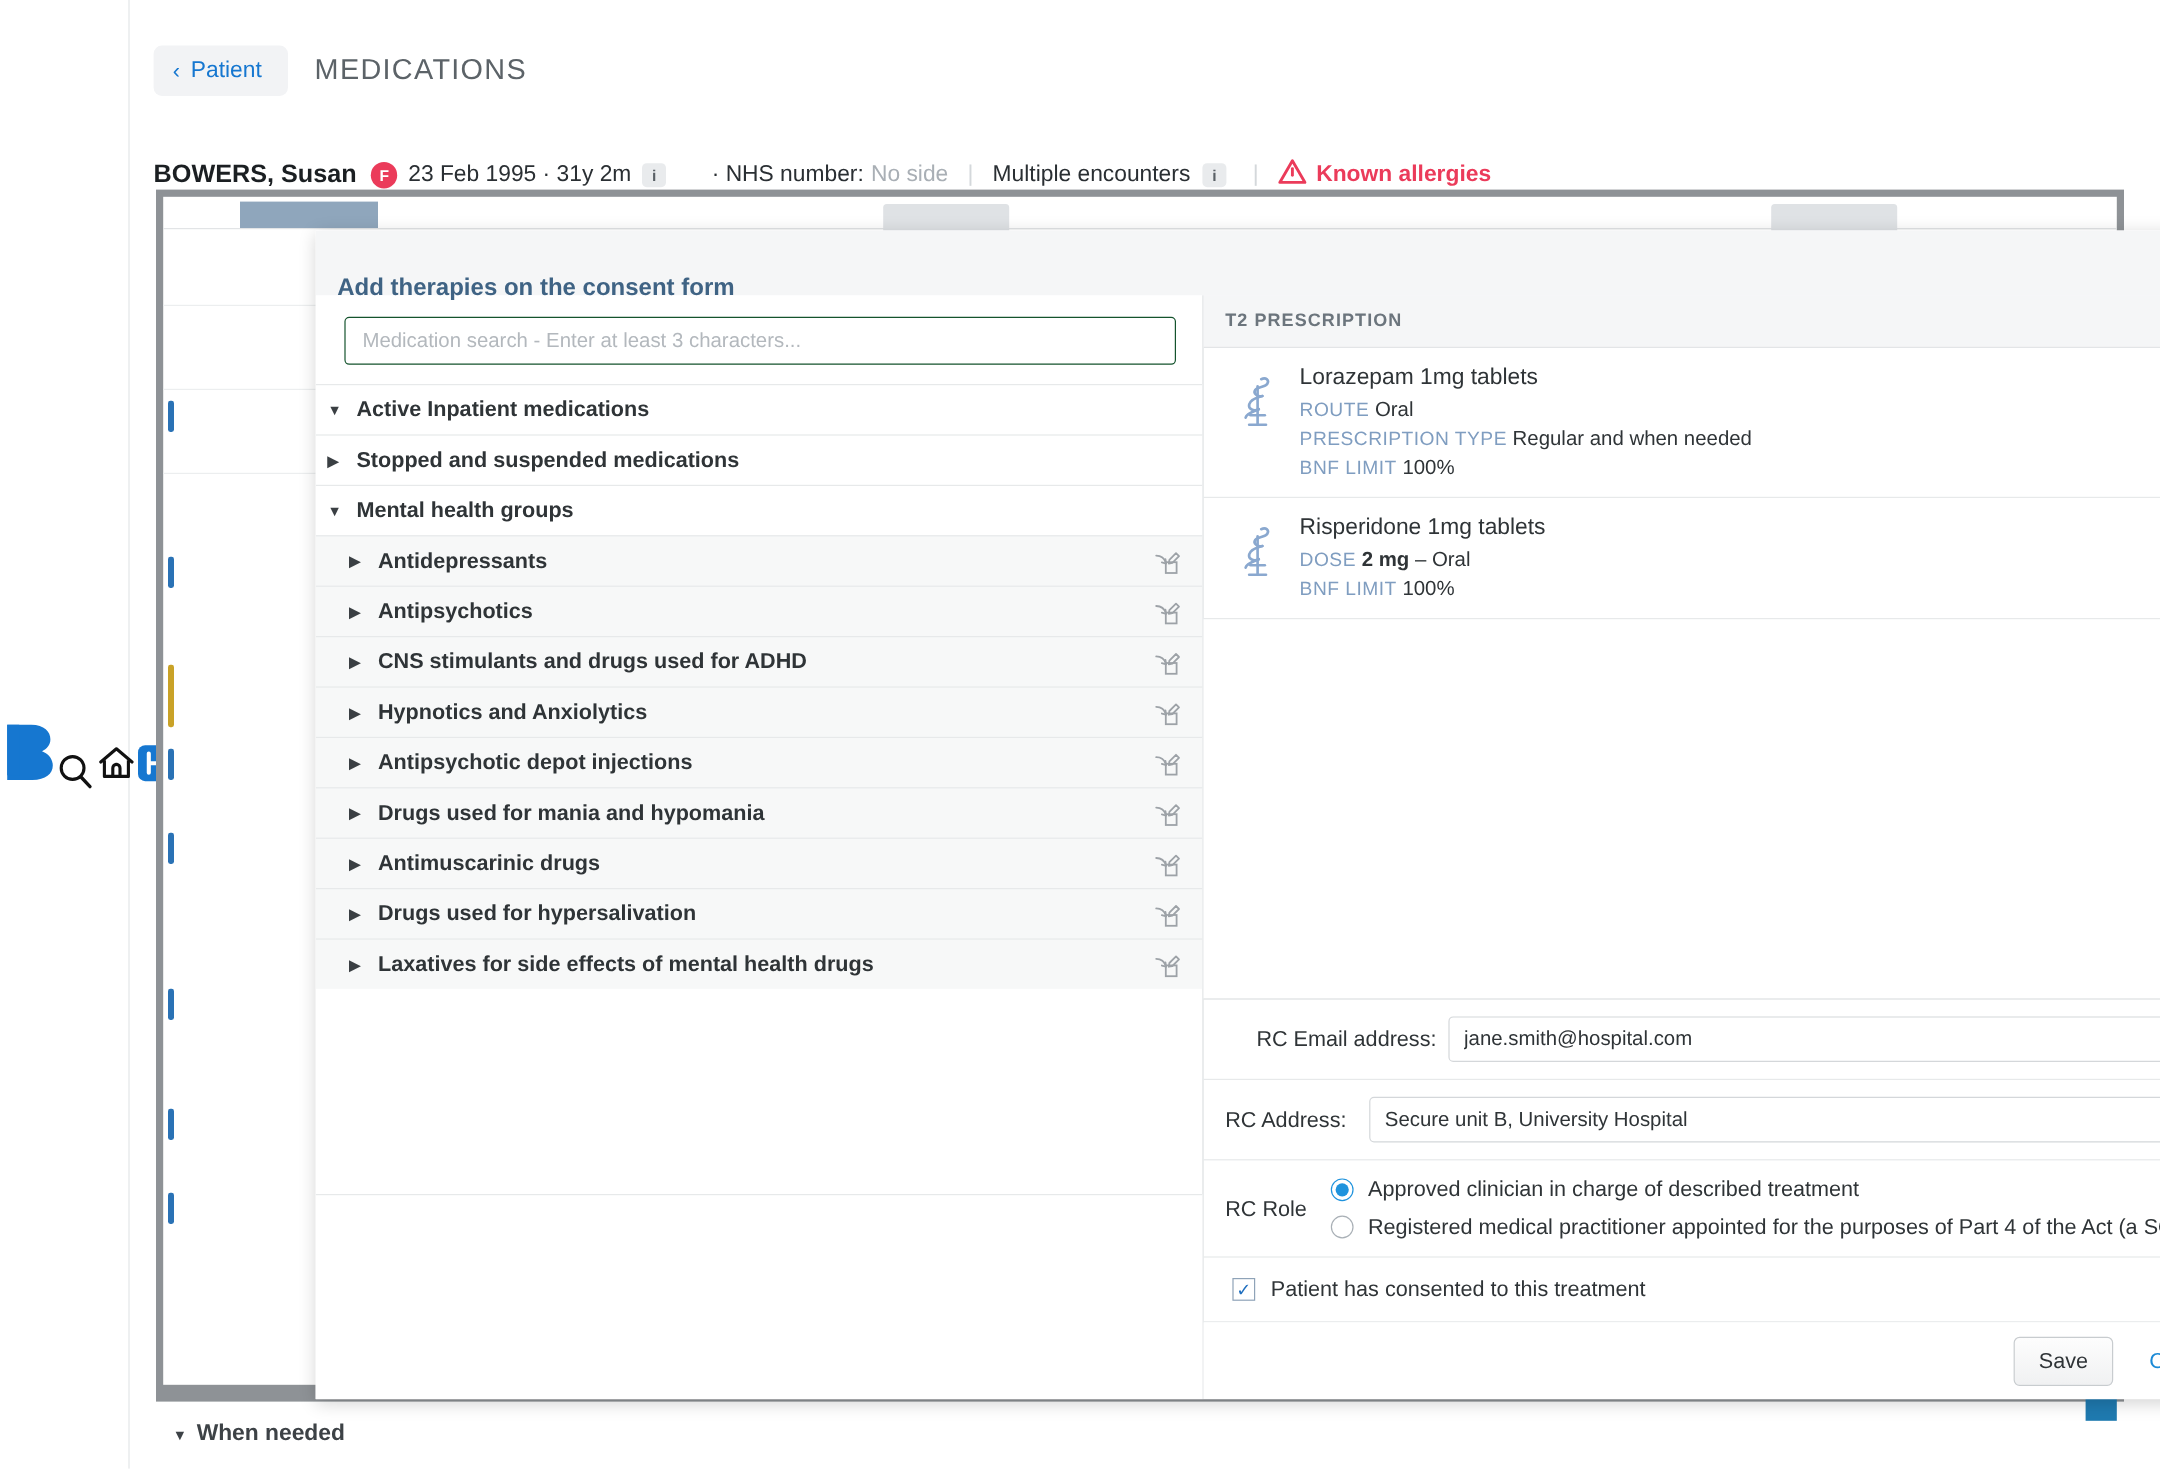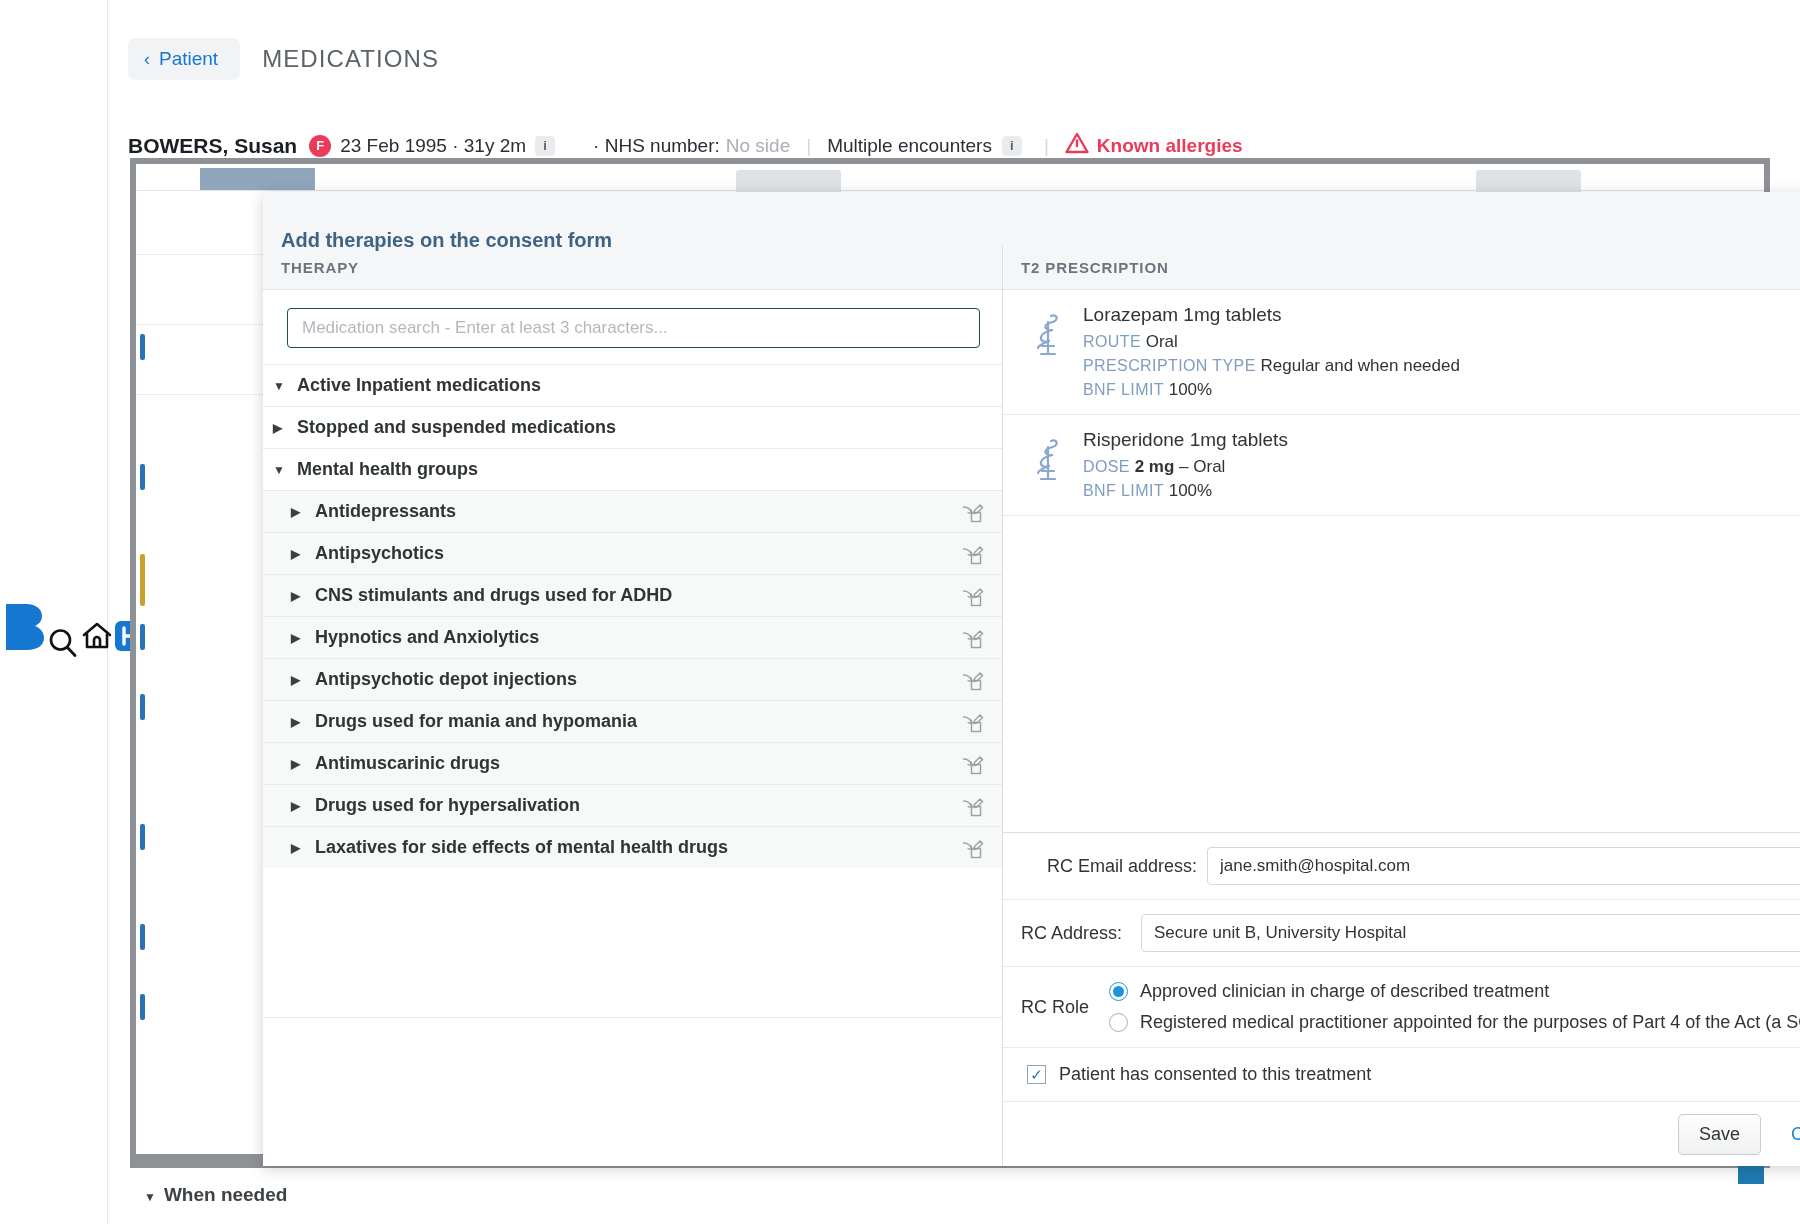--- a/index.html
+++ b/index.html
@@ -364,21 +364,20 @@
     <div class="modal">
 
       <div class="modal-head">
         <div class="modal-title">Add therapies on the consent form</div>
 
       </div>
 
       <div class="modal-body">
 
         <div class="col-left">
-          <div class="col-head">THERAPY</div>
 
           <div class="search-wrap">
             <input class="search-input" type="text" placeholder="Medication search - Enter at least 3 characters..." style="">
           </div>
 
           <div class="tree" id="therapy-tree">
               <div class="tree-row lvl0">
                 <span class="tri">▼</span>
                 <span>Active Inpatient medications</span>
               </div>

